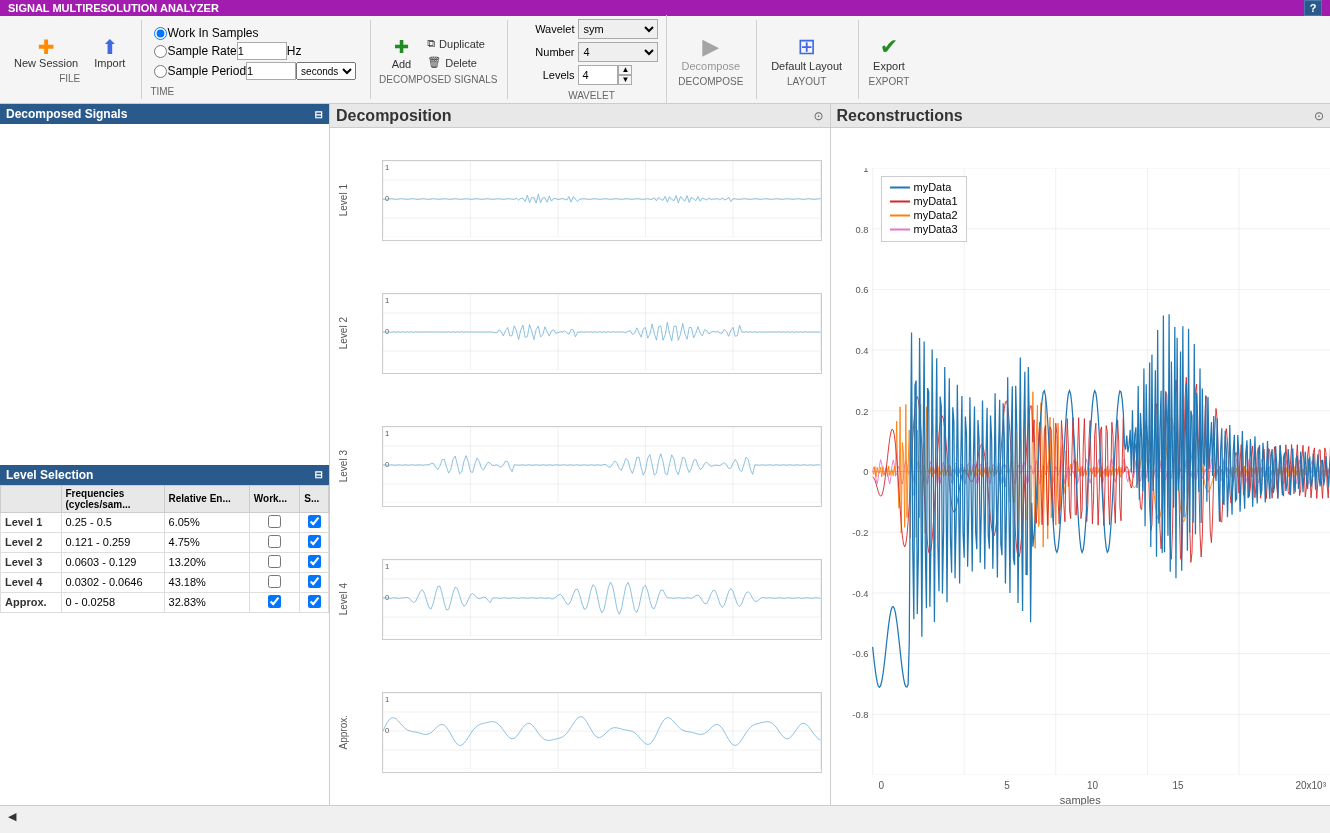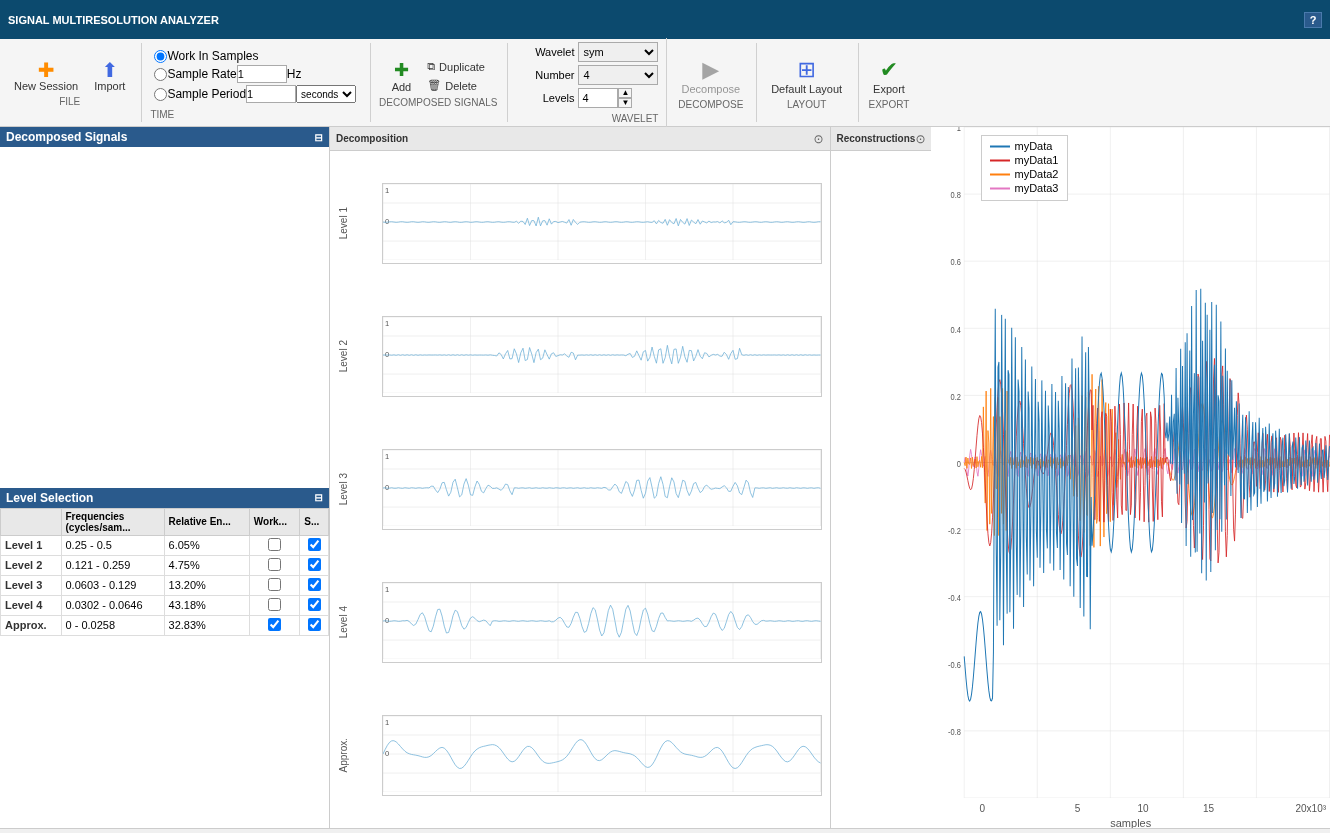--- a/index.html
+++ b/index.html
@@ -1,25 +1,25 @@
 <!DOCTYPE html>
 <html><head>
   <meta charset="utf-8">
   <style>
     * { box-sizing: border-box; margin: 0; padding: 0; }
     body { font-family: Arial, sans-serif; font-size: 12px; background: #f0f0f0; overflow: hidden; }
 
     .title-bar {
-      background: #0c4a6e;
+      background: #a21caf;
       color: white;
       padding: 4px 8px;
       display: flex;
       align-items: center;
       justify-content: space-between;
-      height: 39px;
+      height: 16px;
       font-size: 11px;
       font-weight: bold;
     }
     .title-bar-help {
       background: #2a5a8c;
       border: 1px solid #4a7aac;
       color: white;
       width: 18px;
       height: 16px;
       display: flex;
@@ -145,35 +145,36 @@
       display: flex;
       flex-direction: column;
       background: white;
       border-right: 1px solid #ccc;
       min-width: 0;
     }
 
     .right-panel {
       flex: 1;
       display: flex;
-      flex-direction: row;
+      flex-direction: column;
       background: white;
       min-width: 0;
+      gap: 40px;
     }
 
     .tab-header {
       display: flex;
       align-items: center;
       justify-content: space-between;
       background: #e8e8e8;
       border-bottom: 1px solid #ccc;
       padding: 2px 6px;
       height: 24px;
     }
-    .tab-title { font-size: 10px; font-weight: bold; color: #333; }
+    .tab-title { font-size: 16px; font-weight: bold; color: #333; }
 
     .chart-area {
       flex: 1;
       position: relative;
       overflow: hidden;
       background: white;
     }
 
     .decomp-charts {
       display: flex;
@@ -216,21 +217,21 @@
       align-items: center;
       padding: 0 8px;
       font-size: 11px;
       color: #333;
     }
 
     .toolbar-section-label {
       font-size: 10px;
       color: #666;
       margin-top: 2px;
-      text-align: right;
+      text-align: center;
     }
     .icon-import { color: #4169E1; font-size: 22px; }
     .icon-new { color: #FF8C00; font-size: 22px; }
 
     .legend-box {
       position: absolute;
       top: 10px;
       left: 20px;
       border: 1px solid #ccc;
       background: white;

